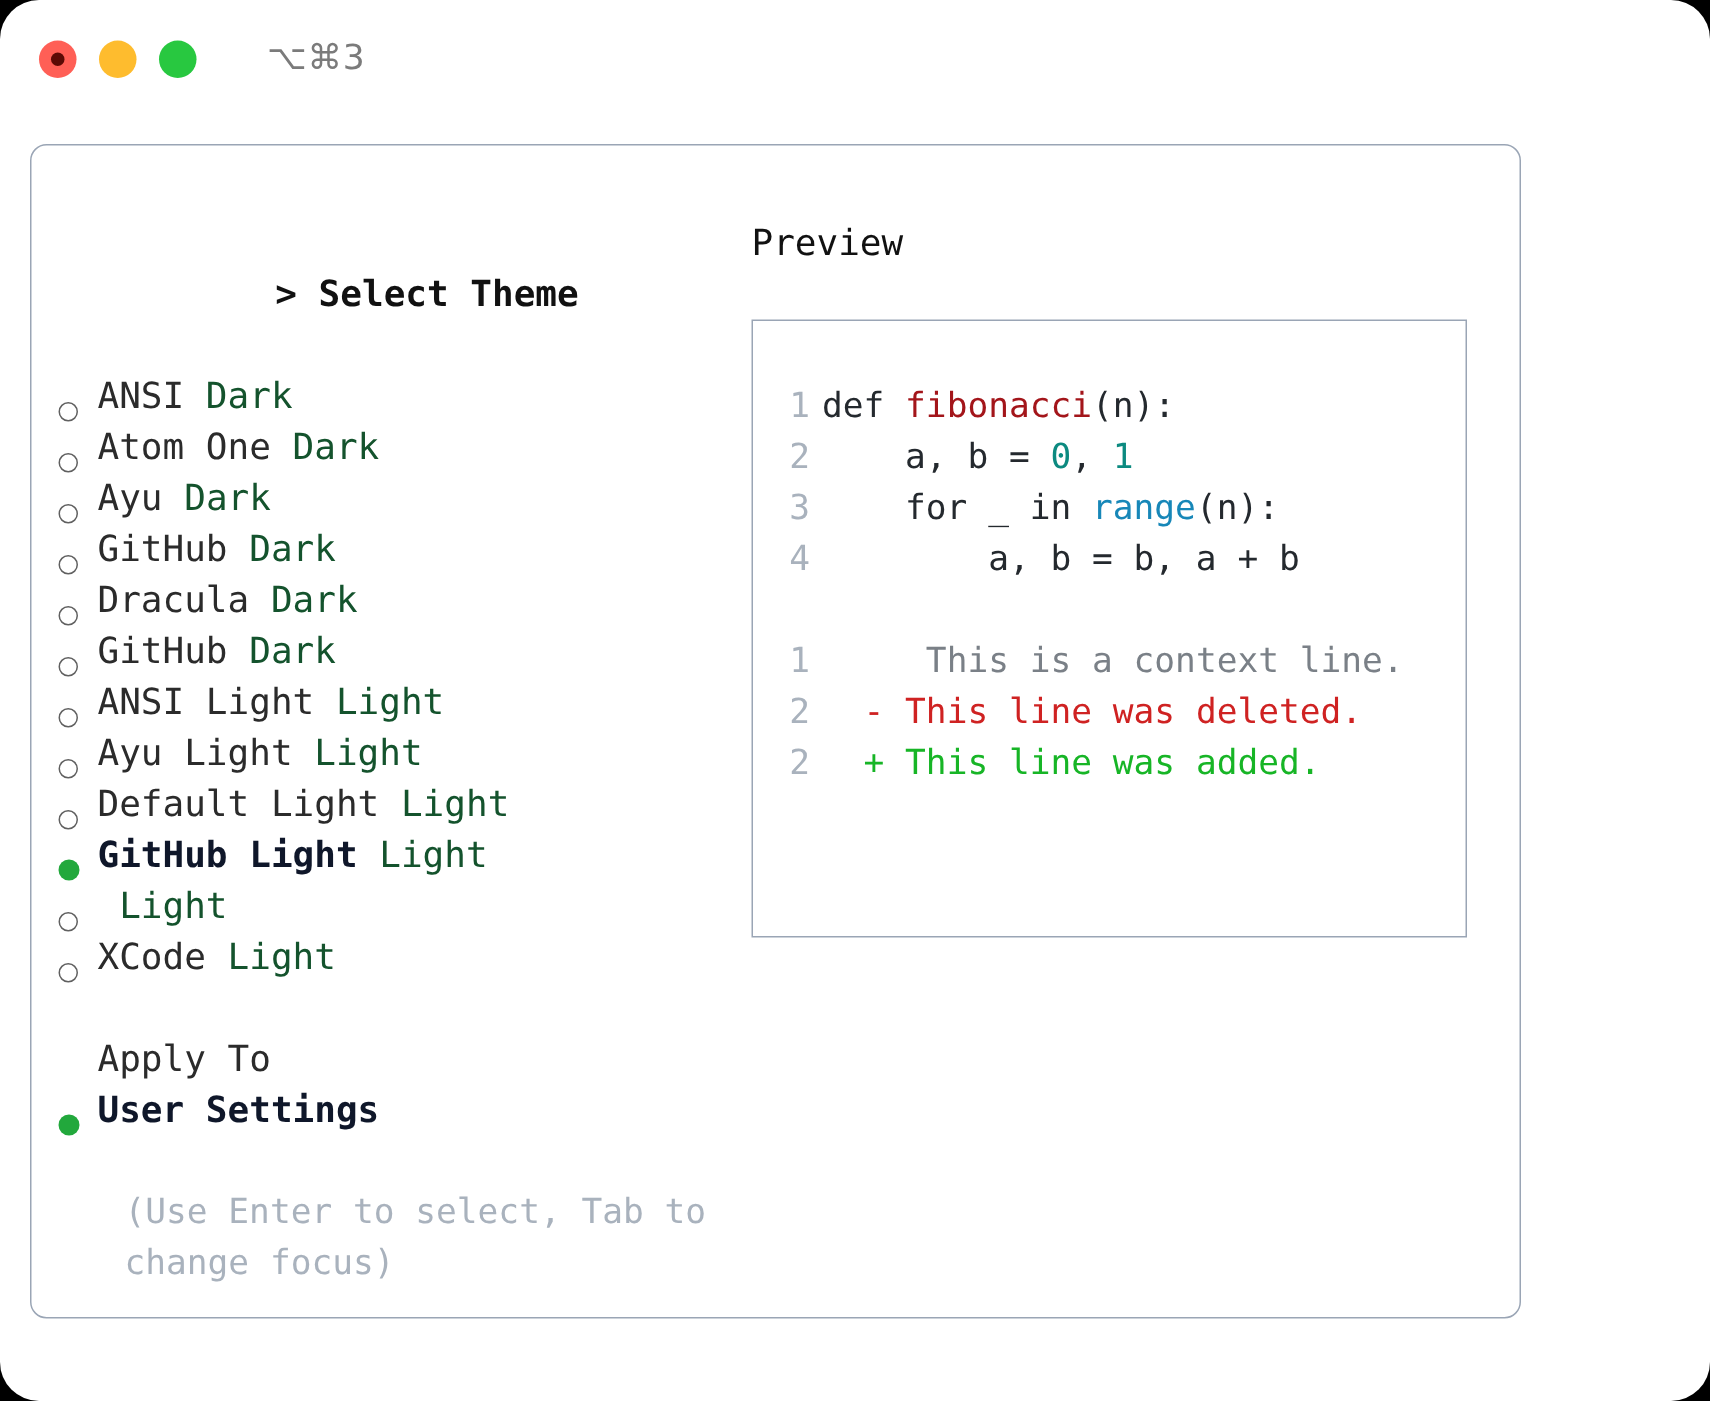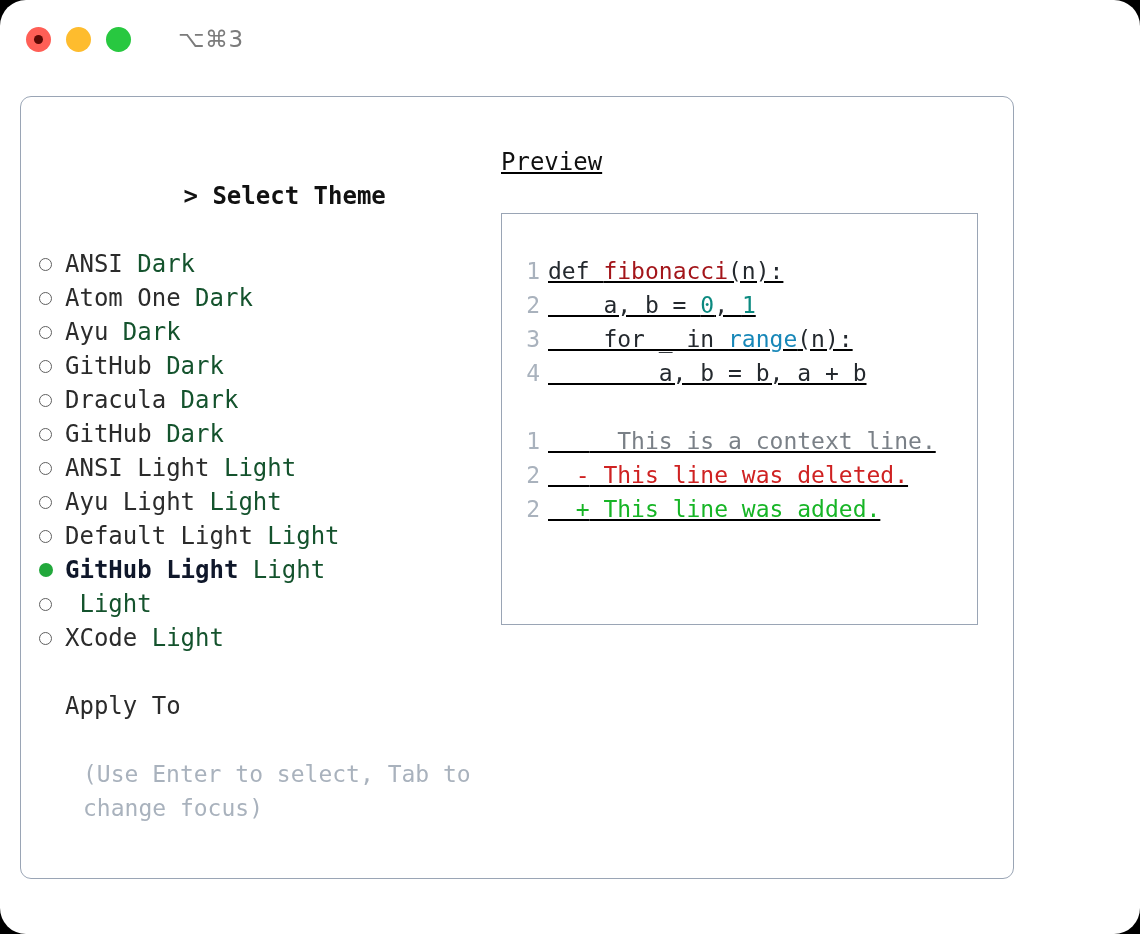--- a/index.html
+++ b/index.html
@@ -72,38 +72,38 @@
     box-sizing: border-box;
     background: #ffffff;
   }
 
   #columns {
     display: flex;
     padding: 48px 0 0 18px;
     box-sizing: border-box;
   }
   #left-col  { width: 462px; flex: none; }
-  #right-col { flex: 1; text-decoration: underline; }
+  #right-col { flex: 1; }
 
   
   .hdr {
     font-size: 24px;
     color: #111111;
     line-height: 34px;
     white-space: pre;
   }
   .hdr-bold { font-weight: bold; }
 
   .row {
     font-size: 24px;
     line-height: 34px;
     color: #2b2b2b;
     white-space: pre;
     display: flex;
-    align-items: center;
+    align-items: flex-end;
   }
   .marker {
     width: 26px;
     flex: none;
     display: inline-flex;
     align-items: center;
   }
   .bullet-empty {
     width: 13px; height: 13px;
     border: 1.6px solid #606060;
@@ -203,20 +203,21 @@
           </div>
 
         <div class="gap"></div>
 
         <div class="row">
           <span class="marker"></span>
           <span>Apply To</span>
         </div>
 
         <div id="apply-list">
+            <div class="row"><span class="marker"><span class="bullet-filled"></span></span><span class="label-sel">User Settings</span></div>
           </div>
 
         <div id="hint">(Use Enter to select, Tab to change focus)</div>
       </div>
 
       <div id="right-col">
         <div id="preview-title">Preview</div>
         <div id="preview-box">
           <div id="code-block">
               <div class="code-line"><span class="ln">1</span><span>def </span><span class="tok-fn">fibonacci</span><span>(n):</span></div>

